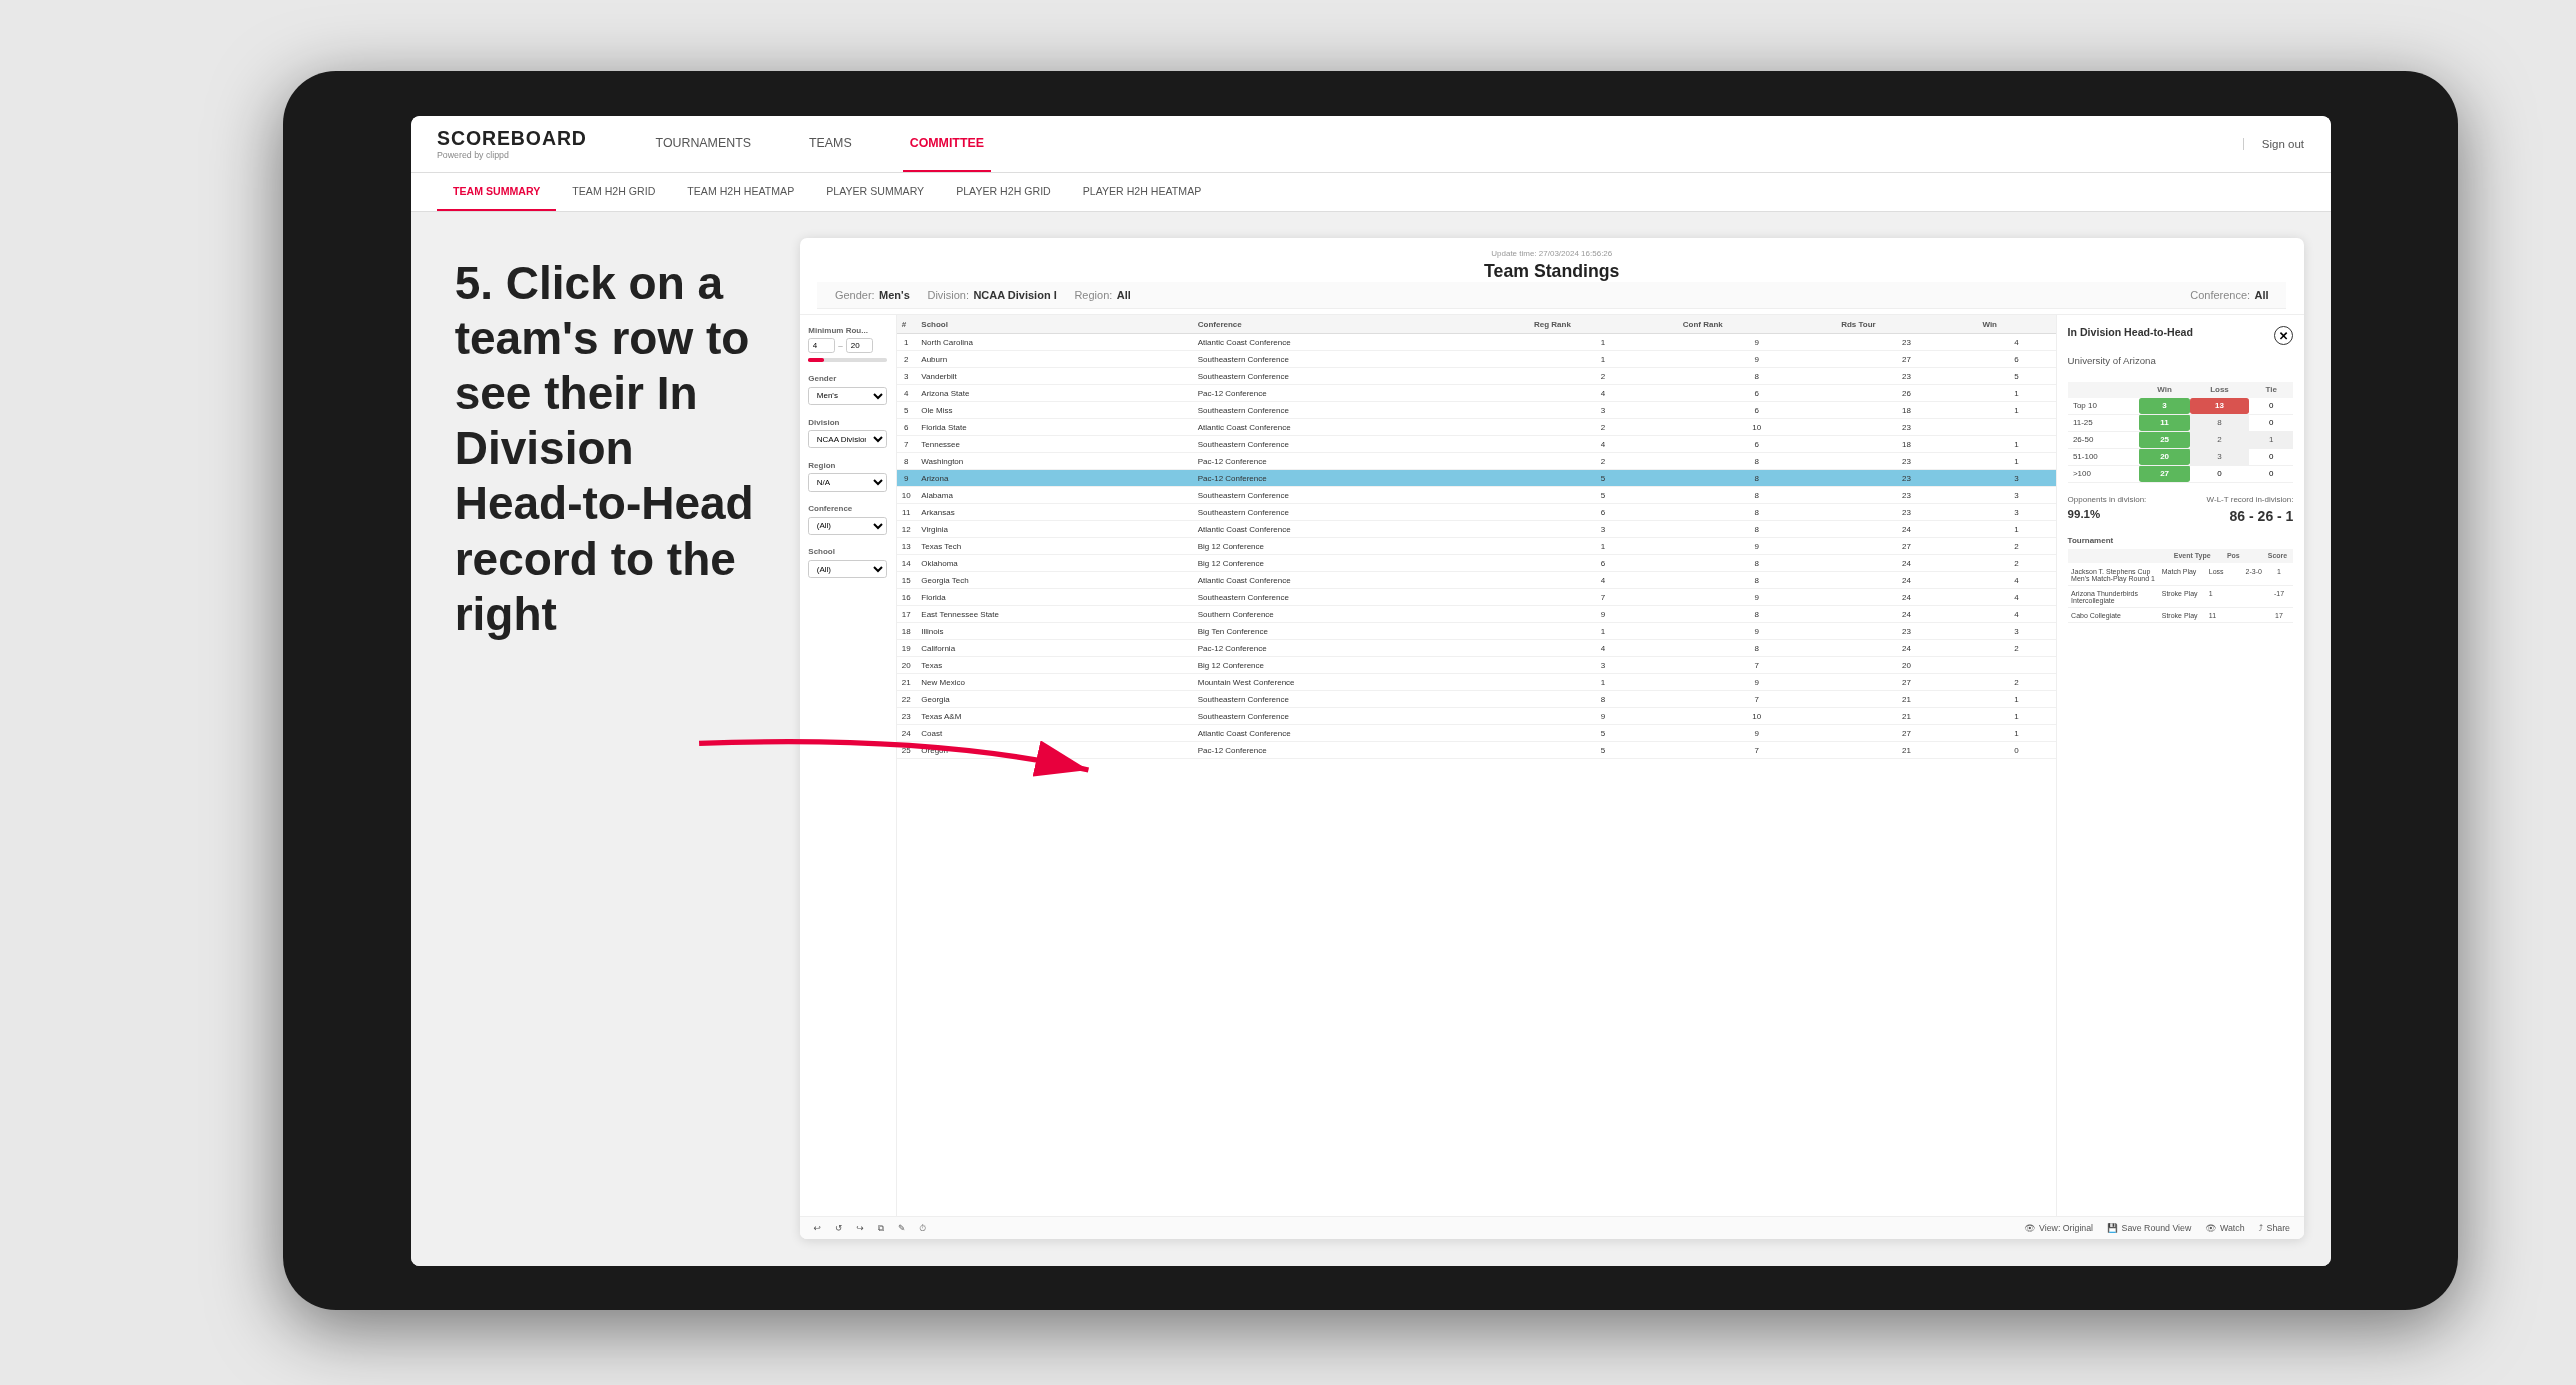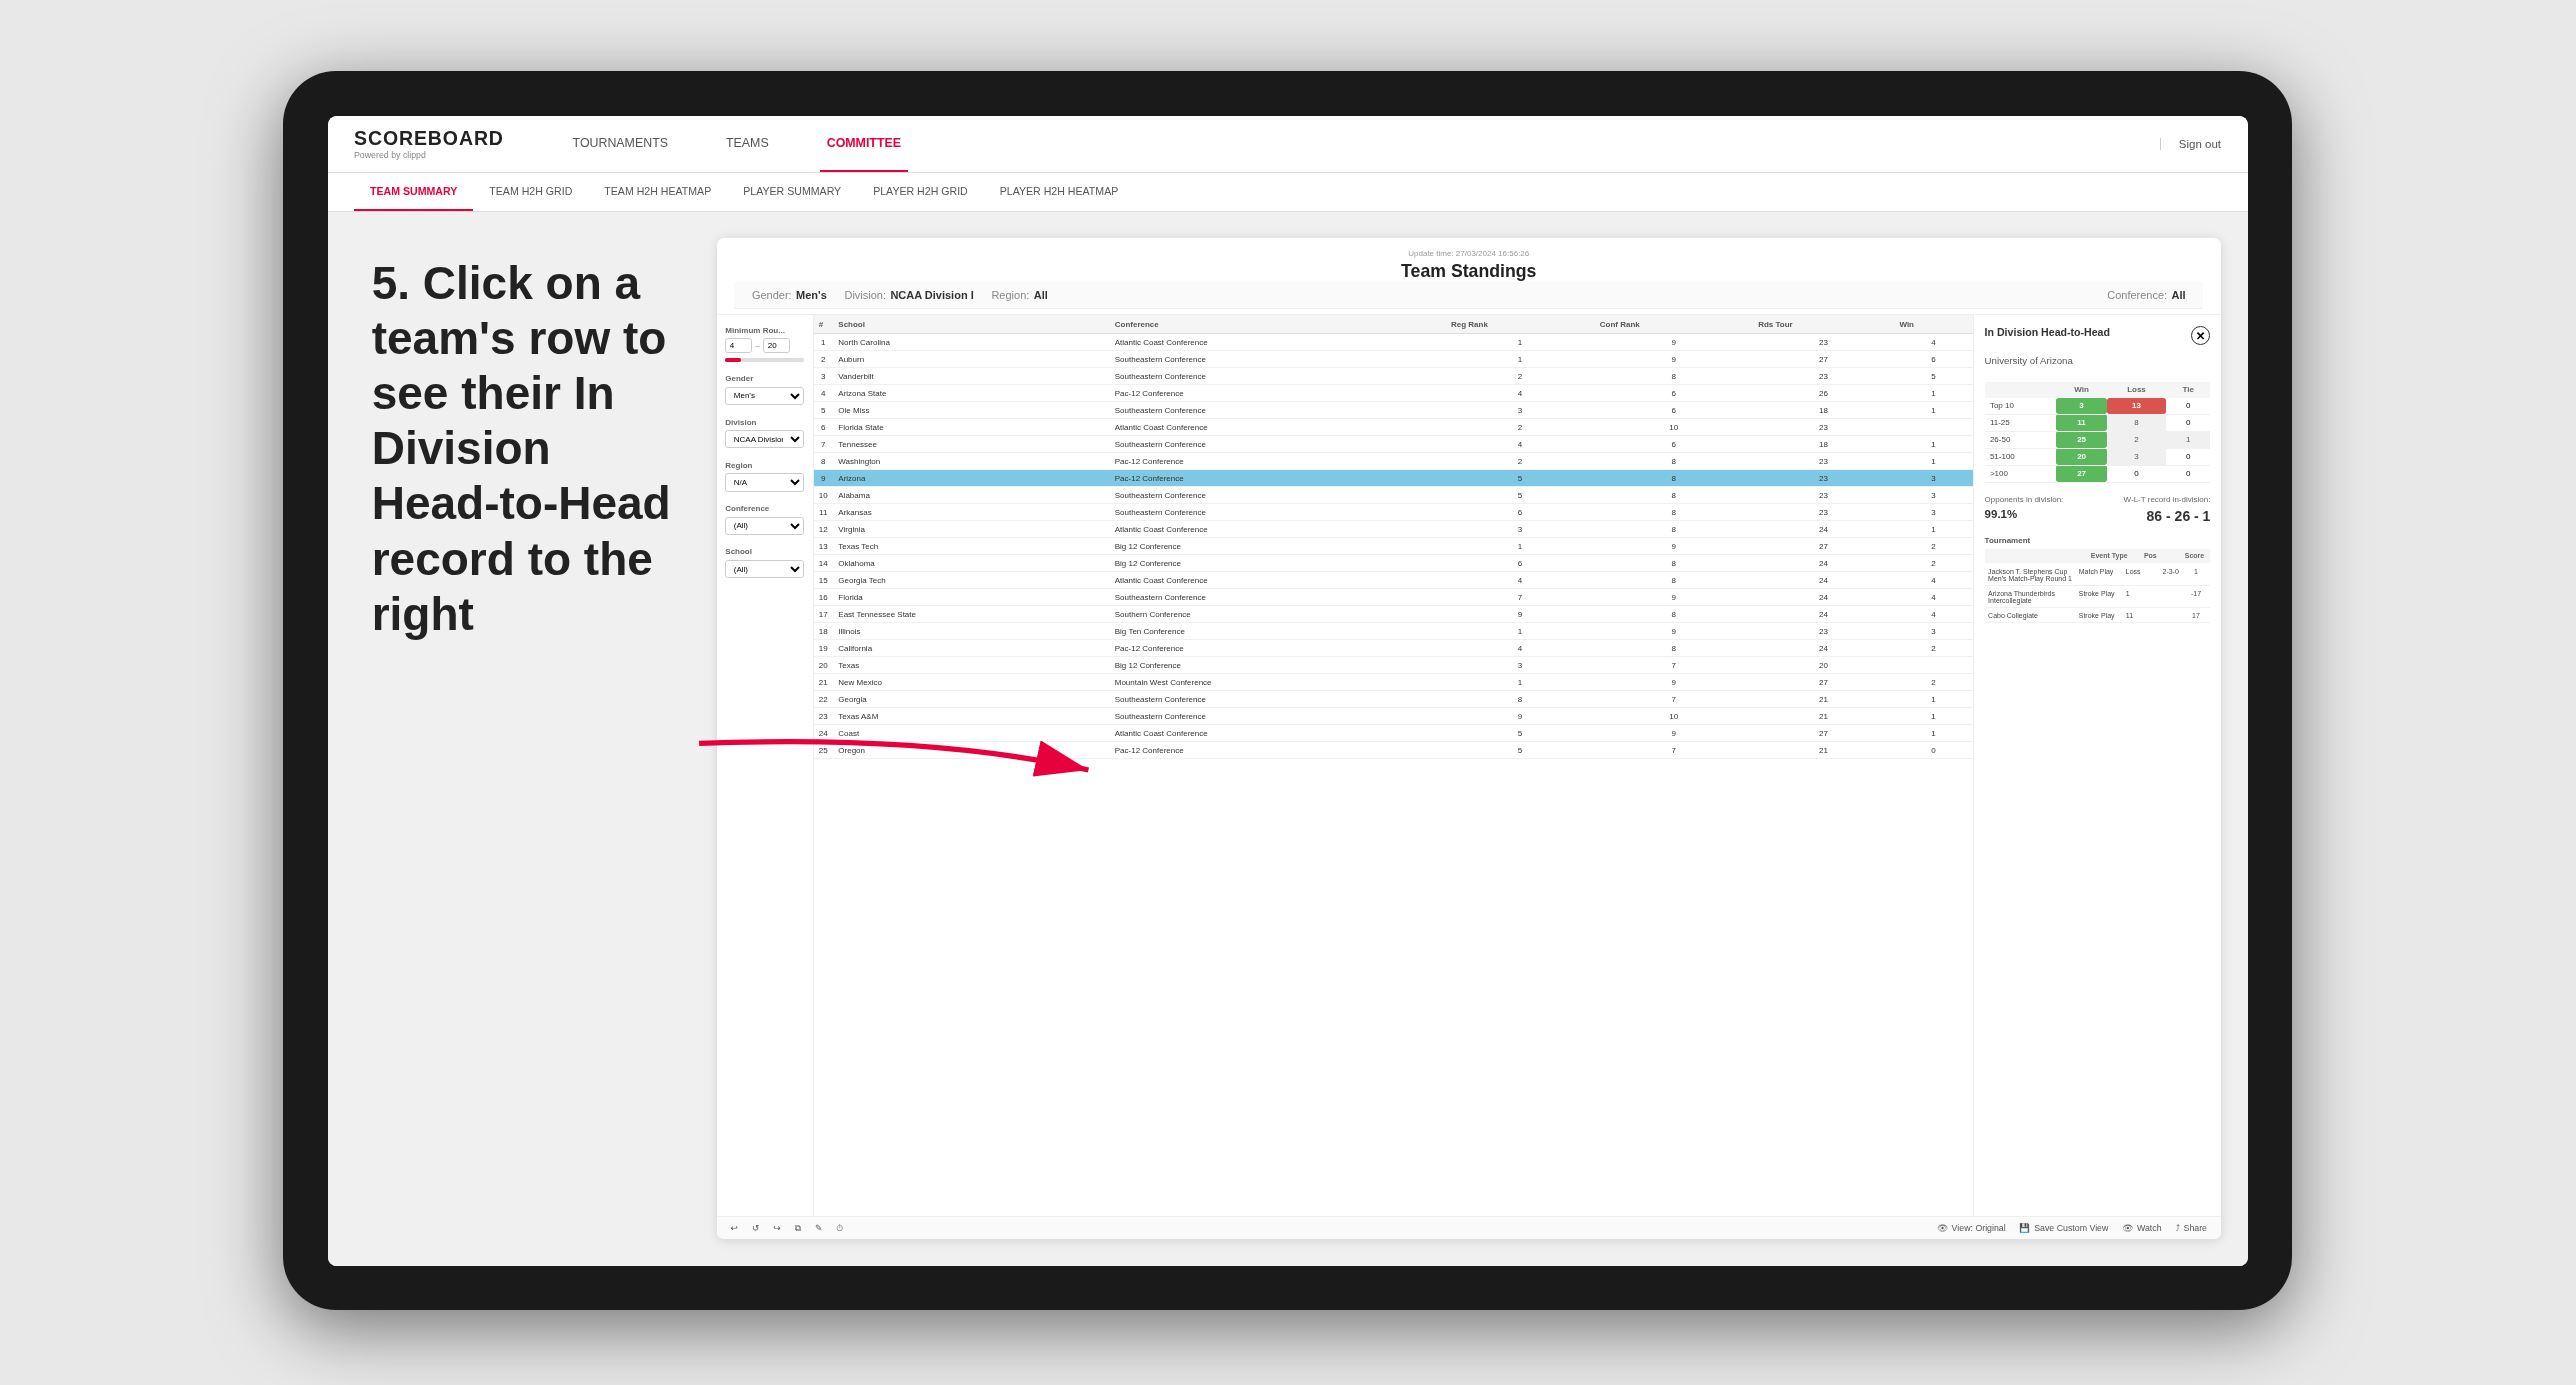--- a/index.html
+++ b/index.html
@@ -10,21 +10,21 @@
       font-family: Arial, sans-serif;
       position: relative;
       overflow: hidden;
     }
 
     
     .tablet-frame {
       position: absolute;
       top: 71px;
       left: 283px;
-      width: 2009px;
+      width: 2175px;
       height: 1239px;
       background: #1a1a1a;
       border-radius: 53px;
       box-shadow: 0 17.7px 71px rgba(0,0,0,0.5);
       display: flex;
       align-items: center;
       justify-content: center;
     }
 
     .tablet-screen {
@@ -911,21 +911,21 @@
           <div class="footer-btn">⧉</div>
           <div class="footer-btn">✎</div>
           <div class="footer-btn">⏱</div>
           <div class="footer-spacer"></div>
           <div class="footer-btn">
             <span>👁</span>
             <span>View: Original</span>
           </div>
           <div class="footer-btn">
             <span>💾</span>
-            <span>Save Custom View</span>
+            <span>Save Round View</span>
           </div>
           <div class="footer-btn">
             <span>👁</span>
             <span>Watch</span>
           </div>
           <div class="footer-btn">
             <span>⤴</span>
             <span>Share</span>
           </div>
         </div>

